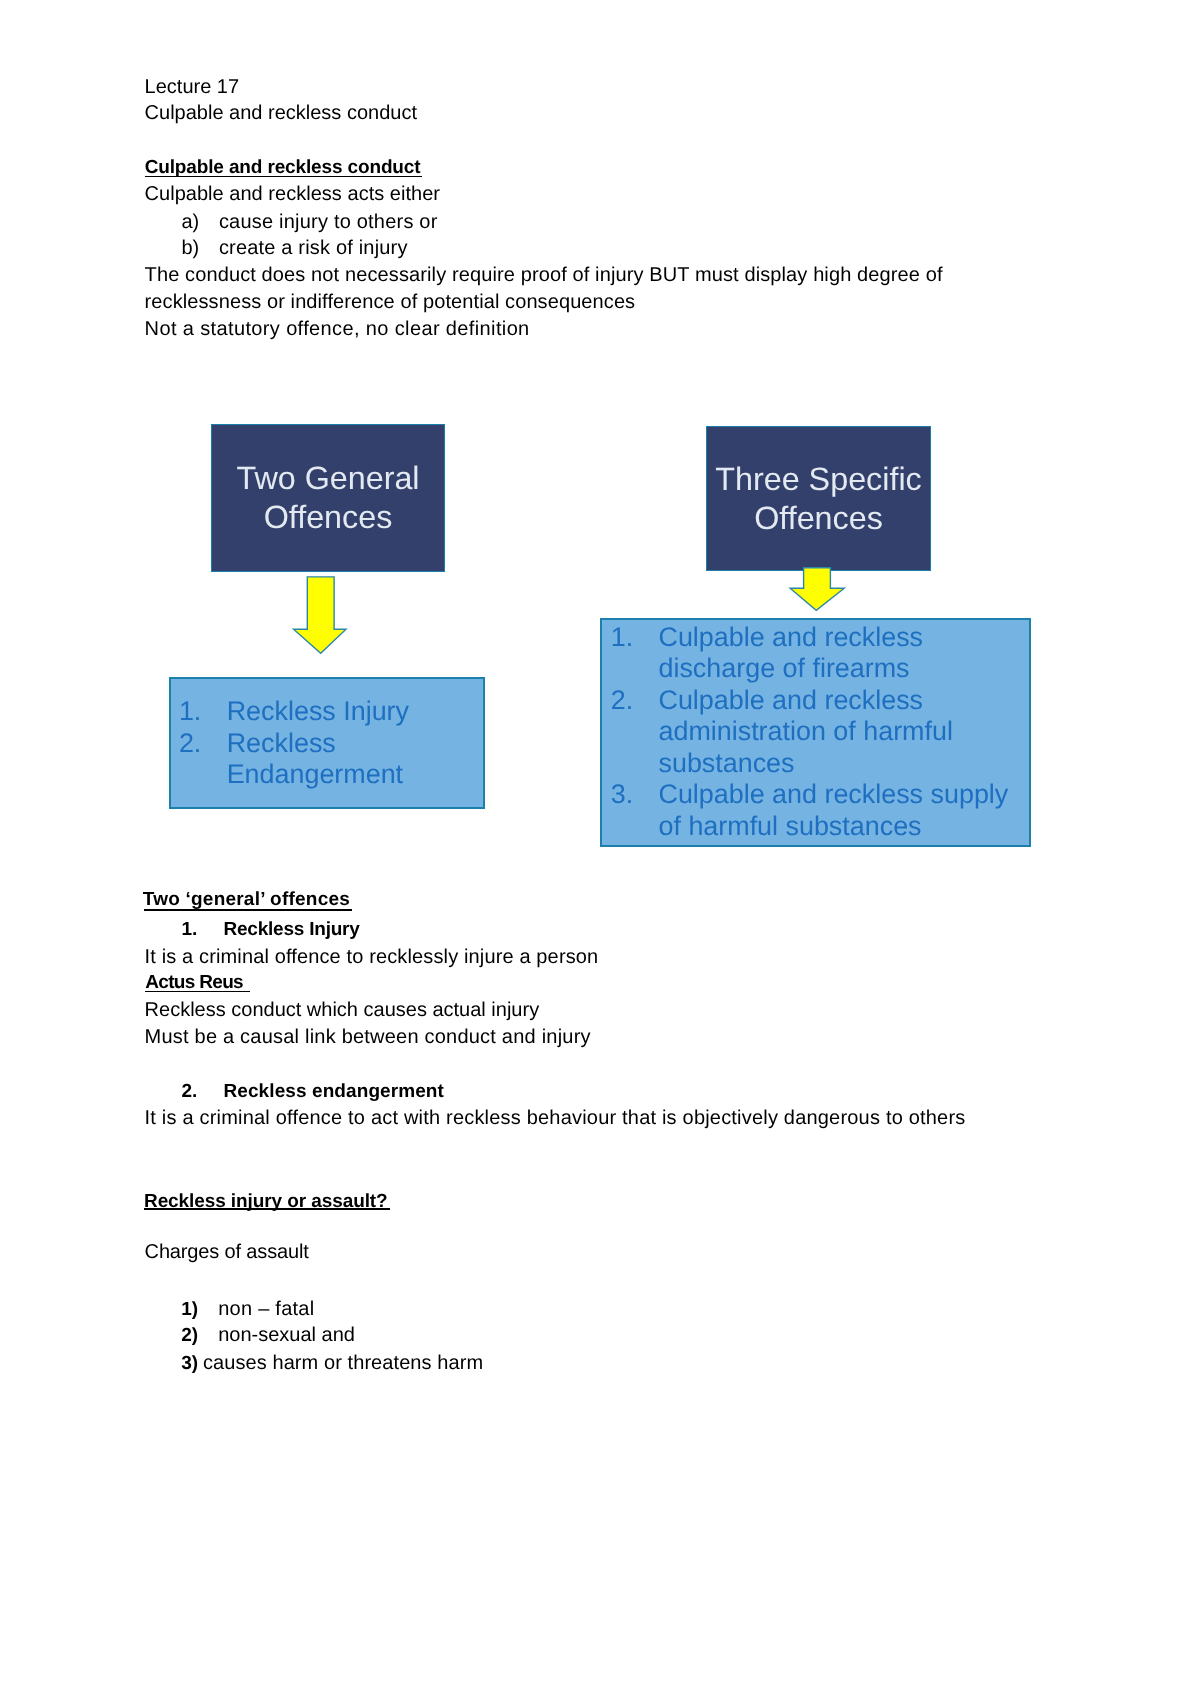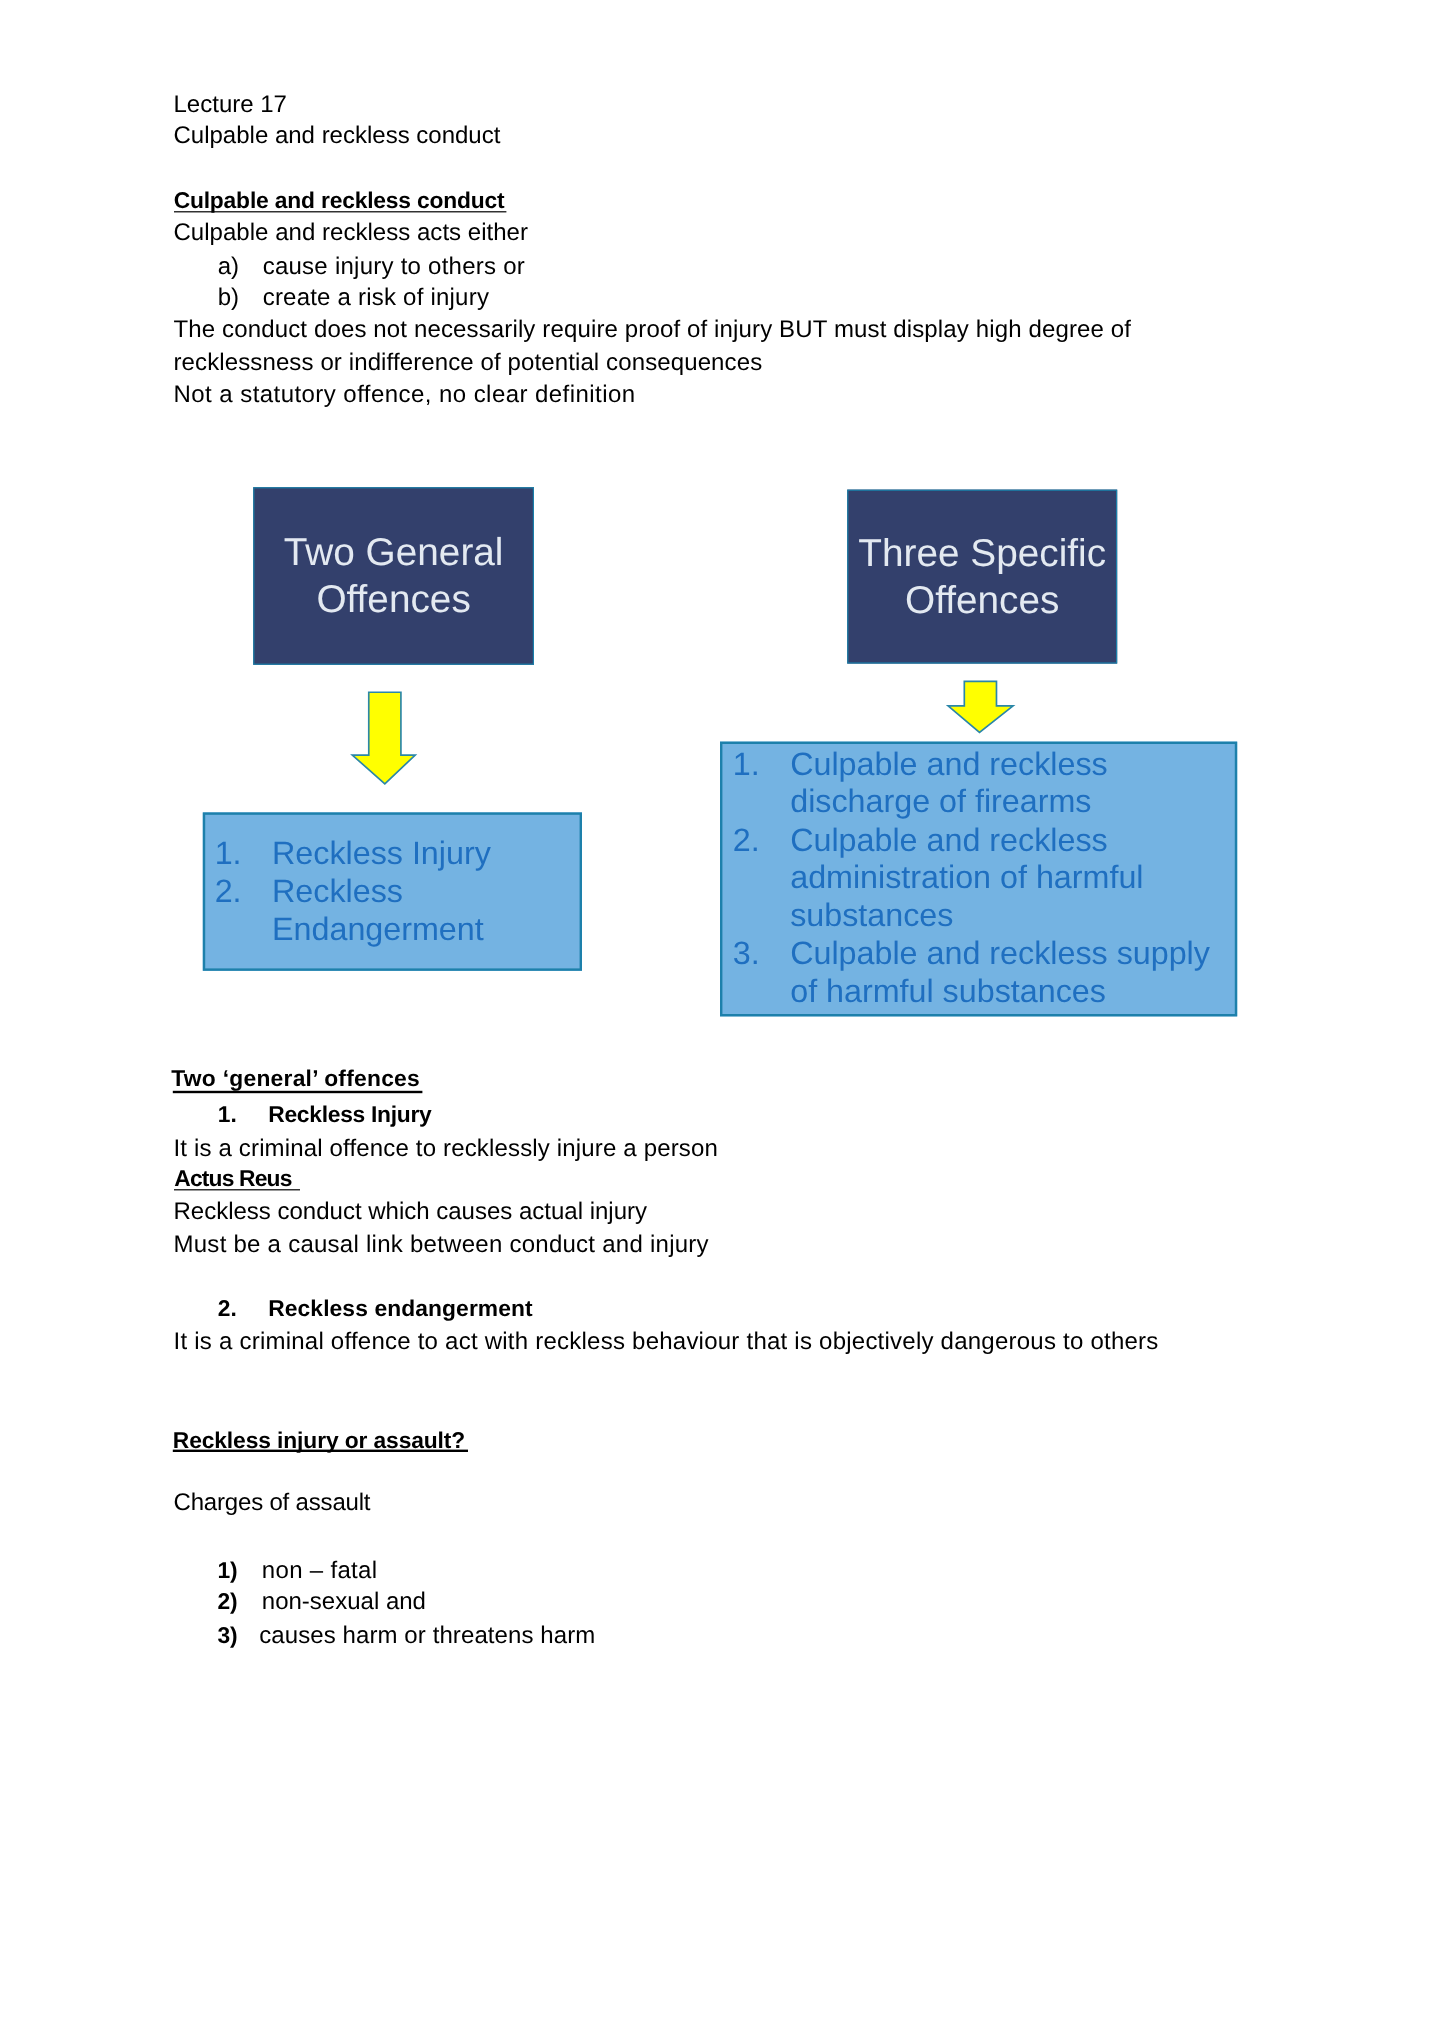--- a/index.html
+++ b/index.html
@@ -20,21 +20,21 @@
     white-space:nowrap;
   }
   .b { font-weight:bold; font-size:19px; }
   .ul { position:absolute; background:#000; height:1.4px; }
 
   
   .navbox {
     position:absolute; background:#33406c; border:1.5px solid #1a7fa9;
     box-sizing:border-box;
     color:#e3e9f1; font-size:32.3px; line-height:39px; text-align:center;
-    display:flex; align-items:center; justify-content:center; flex-direction:column;
+    display:flex; align-items:center; justify-content:center; flex-direction:column;margin-top:18px;
   }
   .bluebox {
     position:absolute; background:#74b3e2; border:2px solid #1d80ab;
     box-sizing:border-box;
     color:#1f6fc0; font-size:26.9px; line-height:31.55px;
     white-space:nowrap;
   }
   .bluebox .row { display:flex; }
   .bluebox .num { flex:0 0 47.8px; }
   .bluebox .txt { flex:1 1 auto; }
@@ -116,15 +116,15 @@
   <div class="tl" style="top:1107.85px; letter-spacing:0.196px">It is a criminal offence to act with reckless behaviour that is objectively dangerous to others</div>
 
   <div class="tl b" style="top:1191.55px; left:144.0px; letter-spacing:-0.09px">Reckless injury or assault?</div>
   <div class="ul" style="left:144.3px; top:1208.4px; width:246.0px"></div>
   <div class="tl" style="top:1241.55px; letter-spacing:-0.151px">Charges of assault</div>
   <div class="tl b" style="top:1299.95px; left:181.2px">1)</div>
   <div class="tl" style="top:1299.05px; left:218.2px; letter-spacing:0.258px">non – fatal</div>
   <div class="tl b" style="top:1326.45px; left:181.2px">2)</div>
   <div class="tl" style="top:1324.95px; left:218.2px">non-sexual and</div>
   <div class="tl b" style="top:1353.75px; left:181.2px">3)</div>
-  <div class="tl" style="top:1352.75px; left:216px; letter-spacing:0.077px">causes harm or threatens harm</div>
+  <div class="tl" style="top:1352.75px; left:203px; letter-spacing:0.077px">causes harm or threatens harm</div>
 
 </div>
 
 </body></html>

